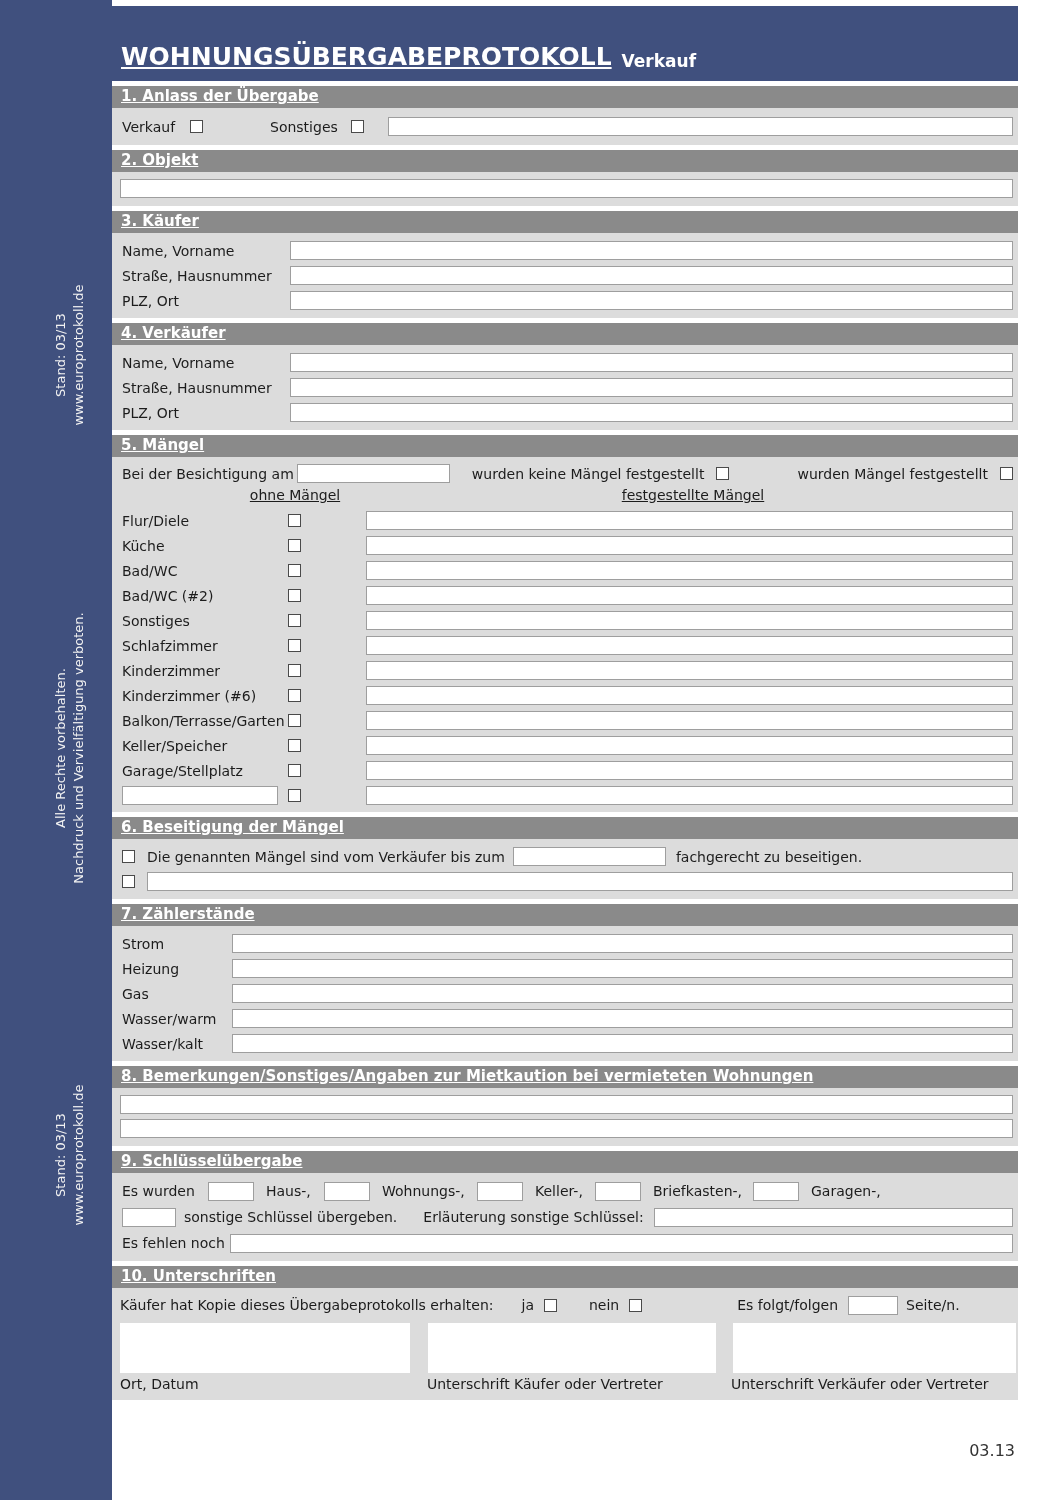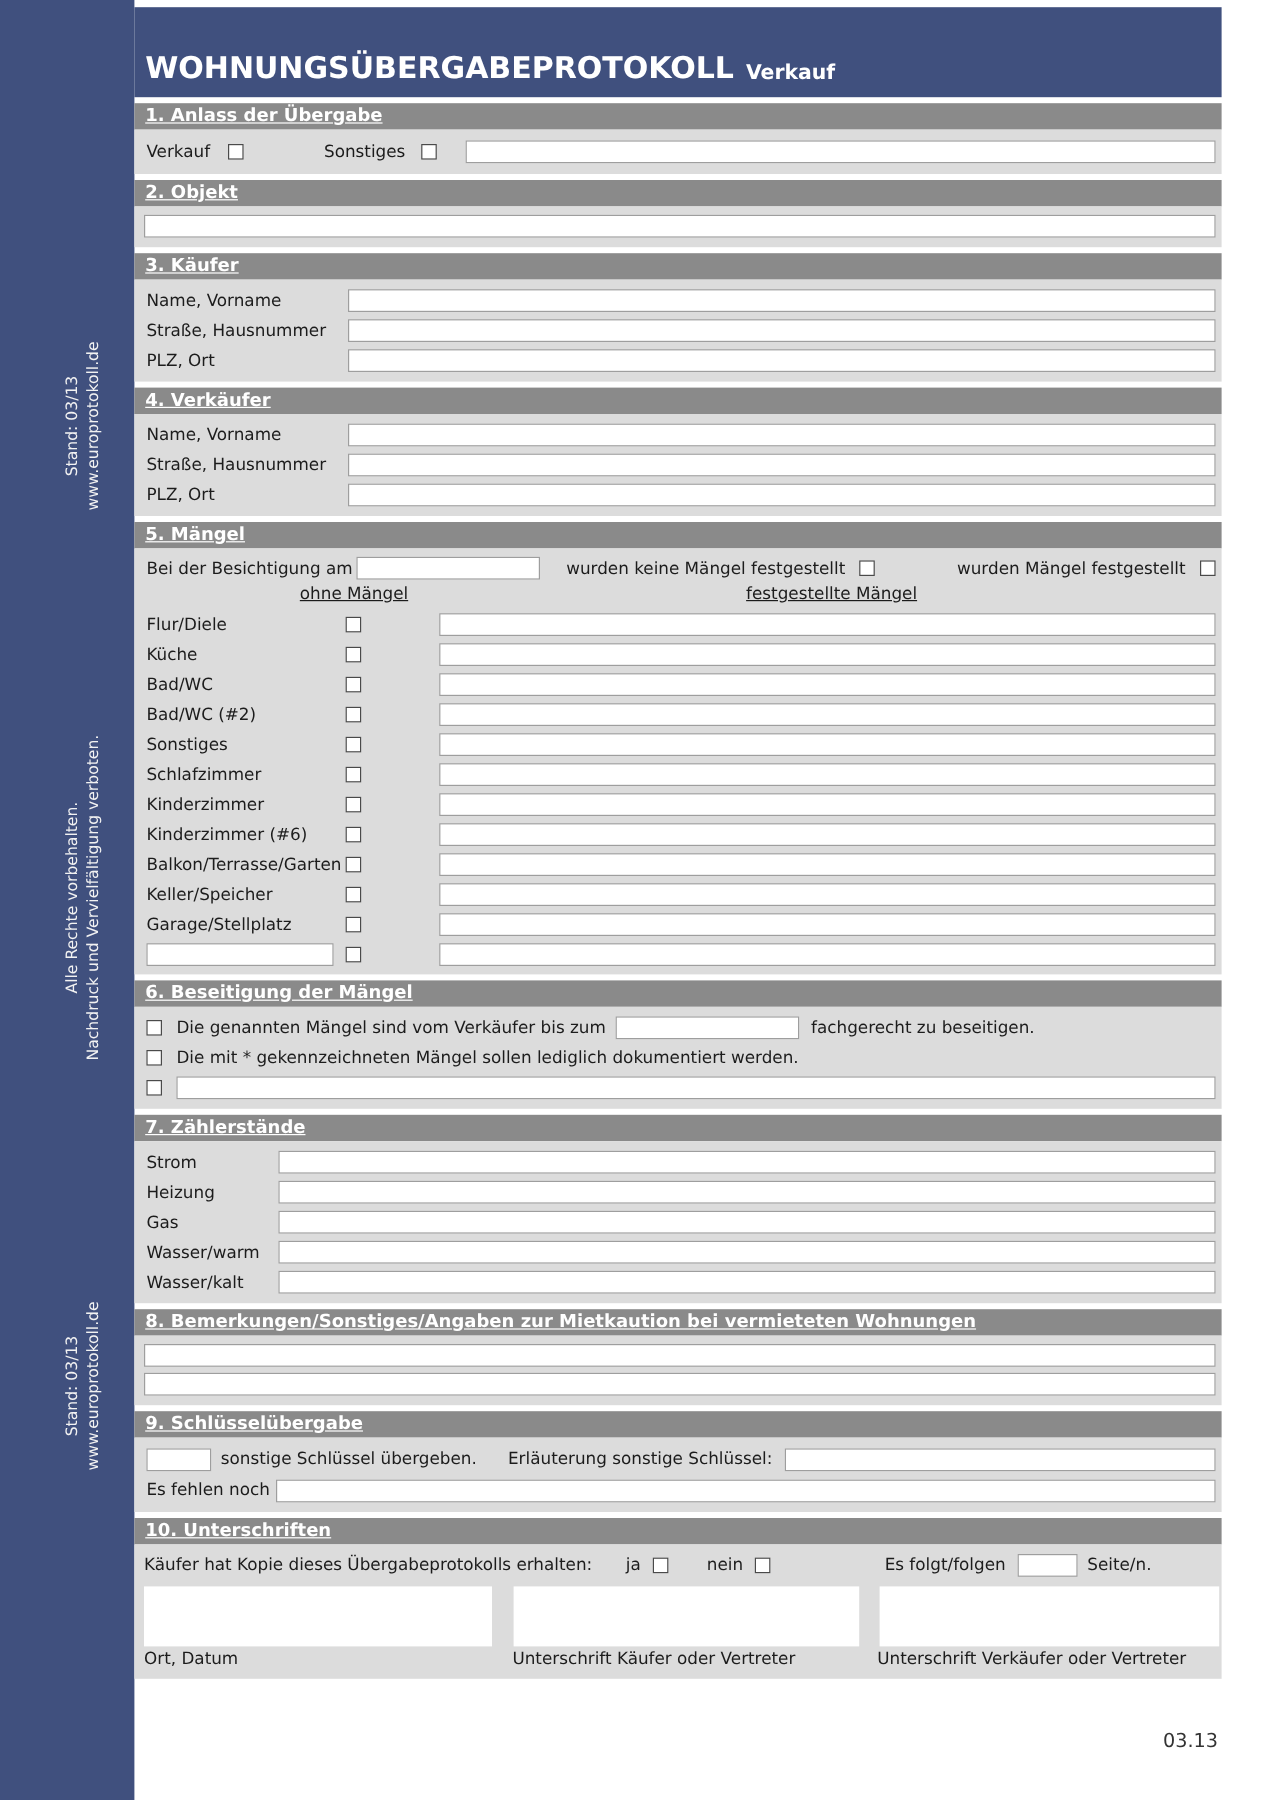--- a/index.html
+++ b/index.html
@@ -9,21 +9,21 @@
 
   
   .sidebar { position:absolute; left:0; top:0; width:112px; height:1500px; background:#40507e; }
   .vtext { position:absolute; left:70px; transform:translate(-50%,-50%) rotate(-90deg);
            color:#f2f2f2; font-size:13px; line-height:18px; text-align:center; white-space:nowrap; }
 
   
   .content { position:absolute; left:112px; top:0; width:906px; }
   .titlebar { margin-top:6px; height:75px; background:#40507e; display:flex; align-items:flex-end;
               padding:0 0 10px 9px; margin-bottom:5px; }
-  .title { color:#ffffff; font-weight:bold; font-size:25px; white-space:nowrap; }
+  .title { color:#ffffff; font-weight:bold; font-size:25px; text-decoration:underline; white-space:nowrap; }
   .subtitle { color:#ffffff; font-weight:bold; font-size:17px; margin-left:10px; white-space:nowrap; }
 
   .sec { margin-bottom:5px; }
   .sec-h { height:22px; line-height:21px; background:#8a8a8a; color:#ffffff; font-weight:bold;
            font-size:15px; padding-left:9px; white-space:nowrap; }
   .sec-h span { text-decoration:underline;margin-top:32px; }
   .sec-b { background:#dcdcdc; padding:5px 5px 5px 10px; }
 
   .row { display:flex; align-items:center; height:25px; font-size:14px; color:#1c1c1c; }
   .row26 { height:26px; }
@@ -214,24 +214,20 @@
       <div class="sec-h"><span>6. Beseitigung der Mängel</span></div>
       <div class="sec-b">
         <div class="row">
           <span class="cb"></span>
           <span class="lbl" style="margin-left:12px">Die genannten Mängel sind vom Verkäufer bis zum</span>
           <input type="text" class="field" style="width: 153px; margin-left: 8px;">
           <span class="lbl" style="margin-left:10px">fachgerecht zu beseitigen.</span>
         </div>
         <div class="row">
           <span class="cb"></span>
-          <span class="lbl" style="margin-left:12px">Die mit * gekennzeichneten Mängel sollen lediglich dokumentiert werden.</span>
-        </div>
-        <div class="row">
-          <span class="cb"></span>
           <input type="text" class="field f1" style="margin-left: 12px;">
         </div>
       </div>
     </div>
 
     <div class="sec">
       <div class="sec-h"><span>7. Zählerstände</span></div>
       <div class="sec-b">
         <div class="row">
           <span class="lbl w110">Strom</span>
@@ -260,20 +256,33 @@
       <div class="sec-h"><span>8. Bemerkungen/Sonstiges/Angaben zur Mietkaution bei vermieteten Wohnungen</span></div>
       <div class="sec-b" style="padding:7px 5px 8px 8px">
         <input type="text" class="field full" style="">
         <input type="text" class="field full" style="margin-top: 5px;">
       </div>
     </div>
 
     <div class="sec">
       <div class="sec-h"><span>9. Schlüsselübergabe</span></div>
       <div class="sec-b">
+        <div class="row row26">
+          <span class="lbl w86">Es wurden</span>
+          <input type="text" class="field" style="width: 46px;">
+          <span class="lbl w58" style="margin-left:12px">Haus-,</span>
+          <input type="text" class="field" style="width: 46px;">
+          <span class="lbl w95" style="margin-left:12px">Wohnungs-,</span>
+          <input type="text" class="field" style="width: 46px;">
+          <span class="lbl w60" style="margin-left:12px">Keller-,</span>
+          <input type="text" class="field" style="width: 46px;">
+          <span class="lbl w100" style="margin-left:12px">Briefkasten-,</span>
+          <input type="text" class="field" style="width: 46px;">
+          <span class="lbl" style="margin-left:12px">Garagen-,</span>
+        </div>
         <div class="row row26">
           <input type="text" class="field" style="width: 54px;">
           <span class="lbl" style="margin-left:8px">sonstige Schlüssel übergeben.</span>
           <span class="lbl" style="margin-left:26px">Erläuterung sonstige Schlüssel:</span>
           <input type="text" class="field f1" style="margin-left: 10px;">
         </div>
         <div class="row row26">
           <span class="lbl w108">Es fehlen noch</span>
           <input type="text" class="field f1" style="">
         </div>

